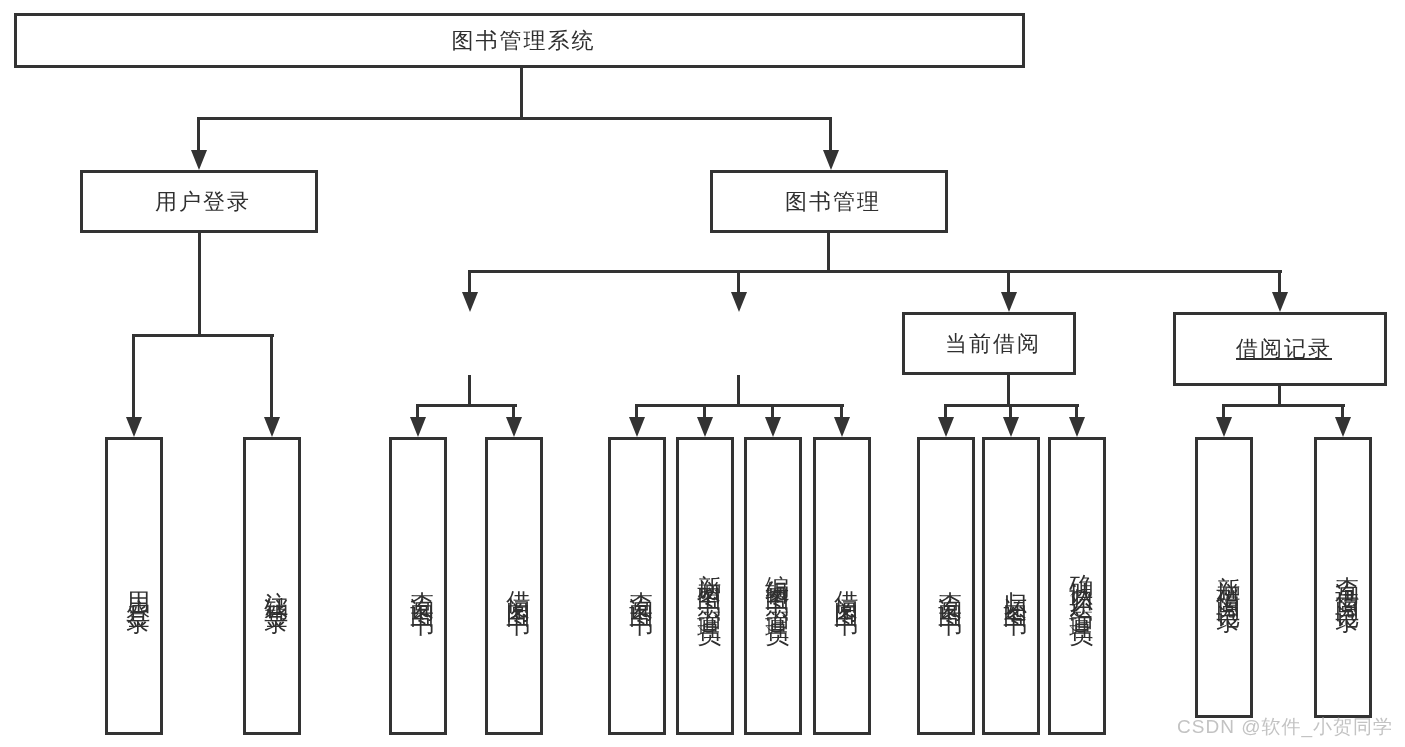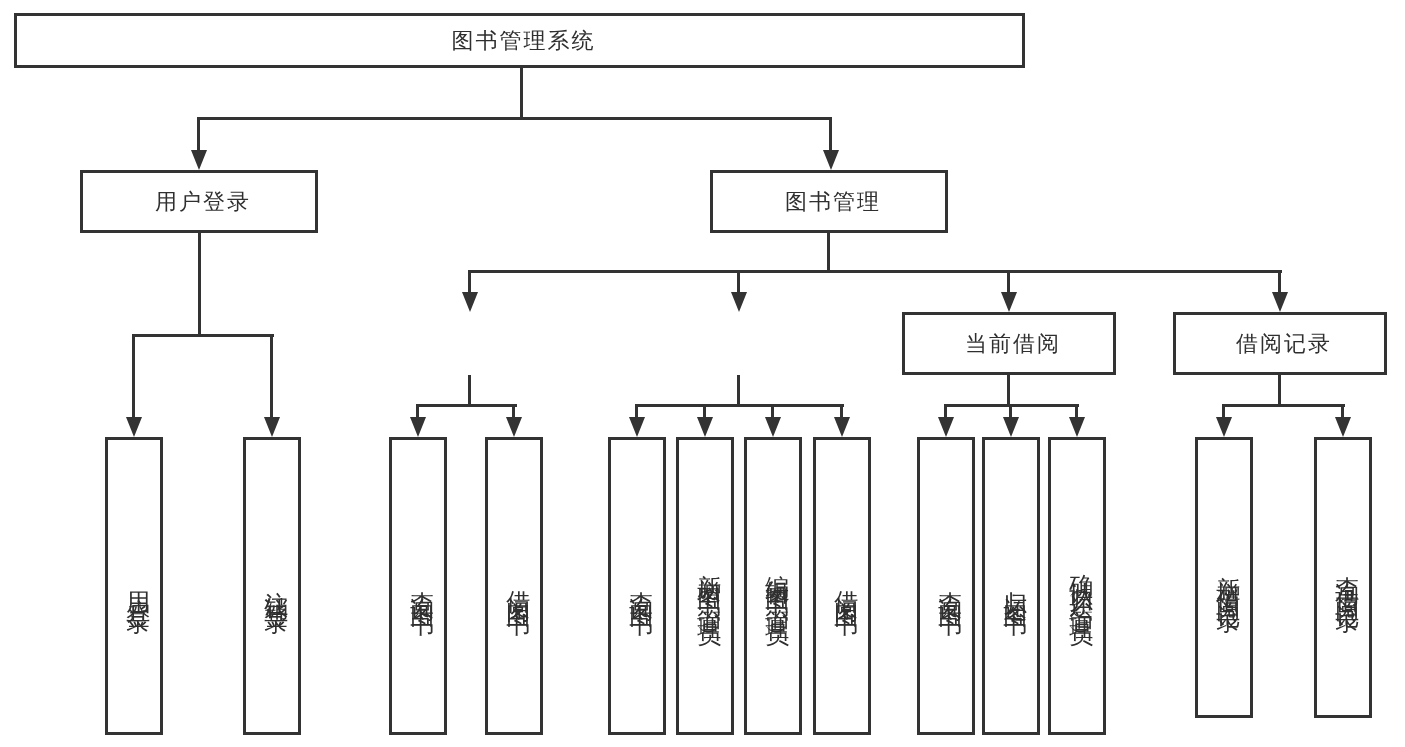--- a/index.html
+++ b/index.html
@@ -130,24 +130,24 @@
     <span class="hlabel">图书管理系统</span>
   </div>
 
   <div class="box" style="left:80px; top:170px; width:238px; height:63px;">
     <span class="hlabel">用户登录</span>
   </div>
   <div class="box" style="left:710px; top:170px; width:238px; height:63px;">
     <span class="hlabel">图书管理</span>
   </div>
 
-  <div class="box" style="left:902px; top:312px; width:214px; height:63px;">
+  <div class="box" style="left:902px; top:312px; width:174px; height:63px;">
     <span class="hlabel">当前借阅</span>
   </div>
-  <div class="box" style="left:1173px; top:312px; width:214px; height:63px;">
+  <div class="box" style="left:1173px; top:312px; width:214px; height:74px;text-decoration:underline;">
     <span class="hlabel">借阅记录</span>
   </div>
 
   <div class="box" style="left:105px; top:437px; width:58px; height:298px;">
     <span class="vlabel">用户登录</span>
   </div>
   <div class="box" style="left:243px; top:437px; width:58px; height:298px;">
     <span class="vlabel">注销登录</span>
   </div>
 
@@ -181,14 +181,15 @@
     <span class="vlabel">确认归还（管理员）</span>
   </div>
 
   <div class="box" style="left:1195px; top:437px; width:58px; height:281px;">
     <span class="vlabel">新增借阅记录</span>
   </div>
   <div class="box" style="left:1314px; top:437px; width:58px; height:281px;">
     <span class="vlabel">查询借阅记录</span>
   </div>
 
+  <div class="watermark">CSDN @软件_小贺同学</div>
 
 </div>
 
 </body></html>

